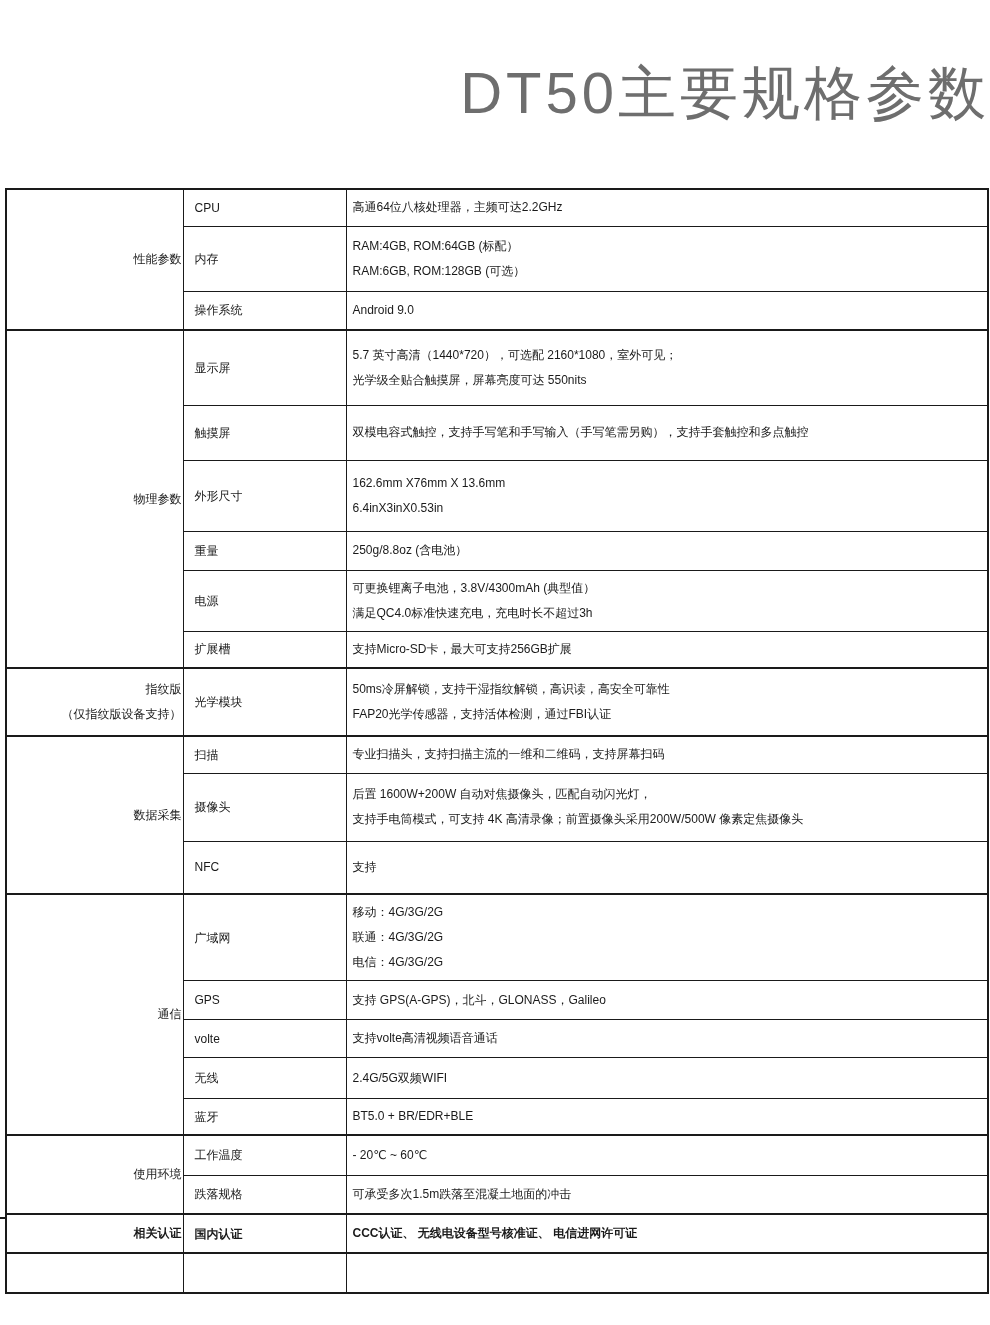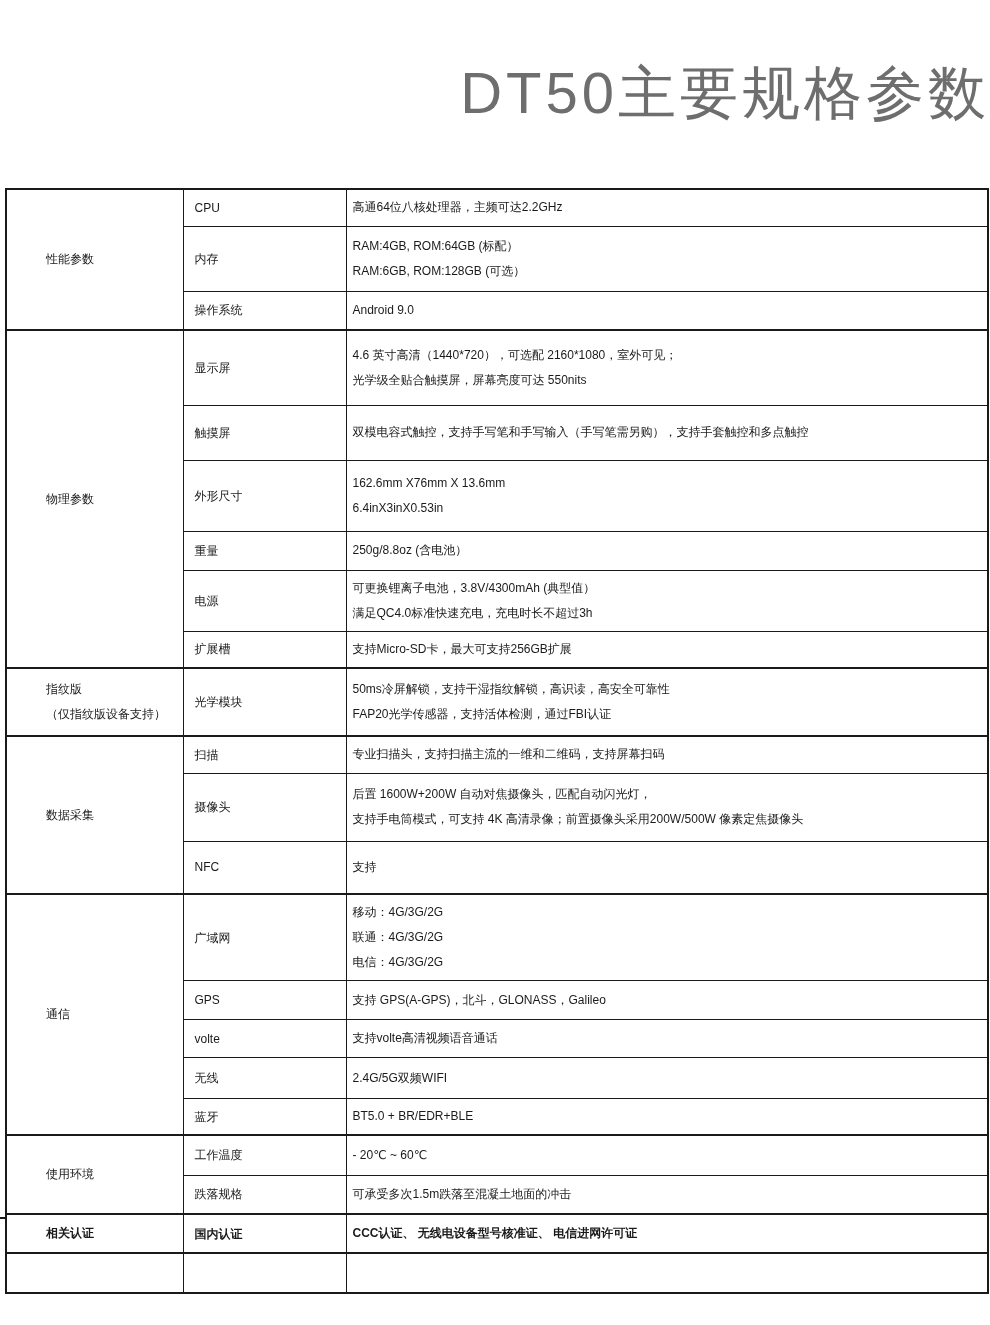--- a/index.html
+++ b/index.html
@@ -30,21 +30,21 @@
     border:2px solid var(--border-color);
   }
   .spec-table col.c1{width:177px;}
   .spec-table col.c2{width:163px;}
   .spec-table col.c3{width:642px;}
   .spec-table td{
     border:1px solid var(--border-color);
     font-size:12px;vertical-align:middle;
   }
   .spec-table tr.section-start > td{border-top:2px solid var(--border-color);}
-  td.cat{text-align:left;line-height:25px;padding-left:39px;}
+  td.cat{text-align:right;line-height:25px;padding-left:39px;}
   td.label{padding:4px 4px 4px 11px;line-height:22px;}
   td.value{padding:5px 8px 5px 6px;line-height:25px;margin-top:44px;}
   td.value div{white-space:nowrap;}
   tr.partial-row td{border-bottom:none;}
   .left-tick{
     position:absolute;left:0;top:1217px;width:6px;height:2px;
     background:var(--border-color);
   }
 </style>
 </head>
@@ -82,21 +82,21 @@
         <td class="value">
           <div>Android 9.0</div>
         </td>
       </tr>
       <tr class="section-start" style="height: 75px;">
         <td class="cat" rowspan="6">
           <div>物理参数</div>
         </td>
         <td class="label">显示屏</td>
         <td class="value">
-          <div>4.6 英寸高清（1440*720），可选配 2160*1080，室外可见；</div>
+          <div>5.7 英寸高清（1440*720），可选配 2160*1080，室外可见；</div>
           <div>光学级全贴合触摸屏，屏幕亮度可达 550nits</div>
         </td>
       </tr>
       <tr style="height: 55px;">
         <td class="label">触摸屏</td>
         <td class="value">
           <div>双模电容式触控，支持手写笔和手写输入（手写笔需另购），支持手套触控和多点触控</div>
         </td>
       </tr>
       <tr style="height: 71px;">

